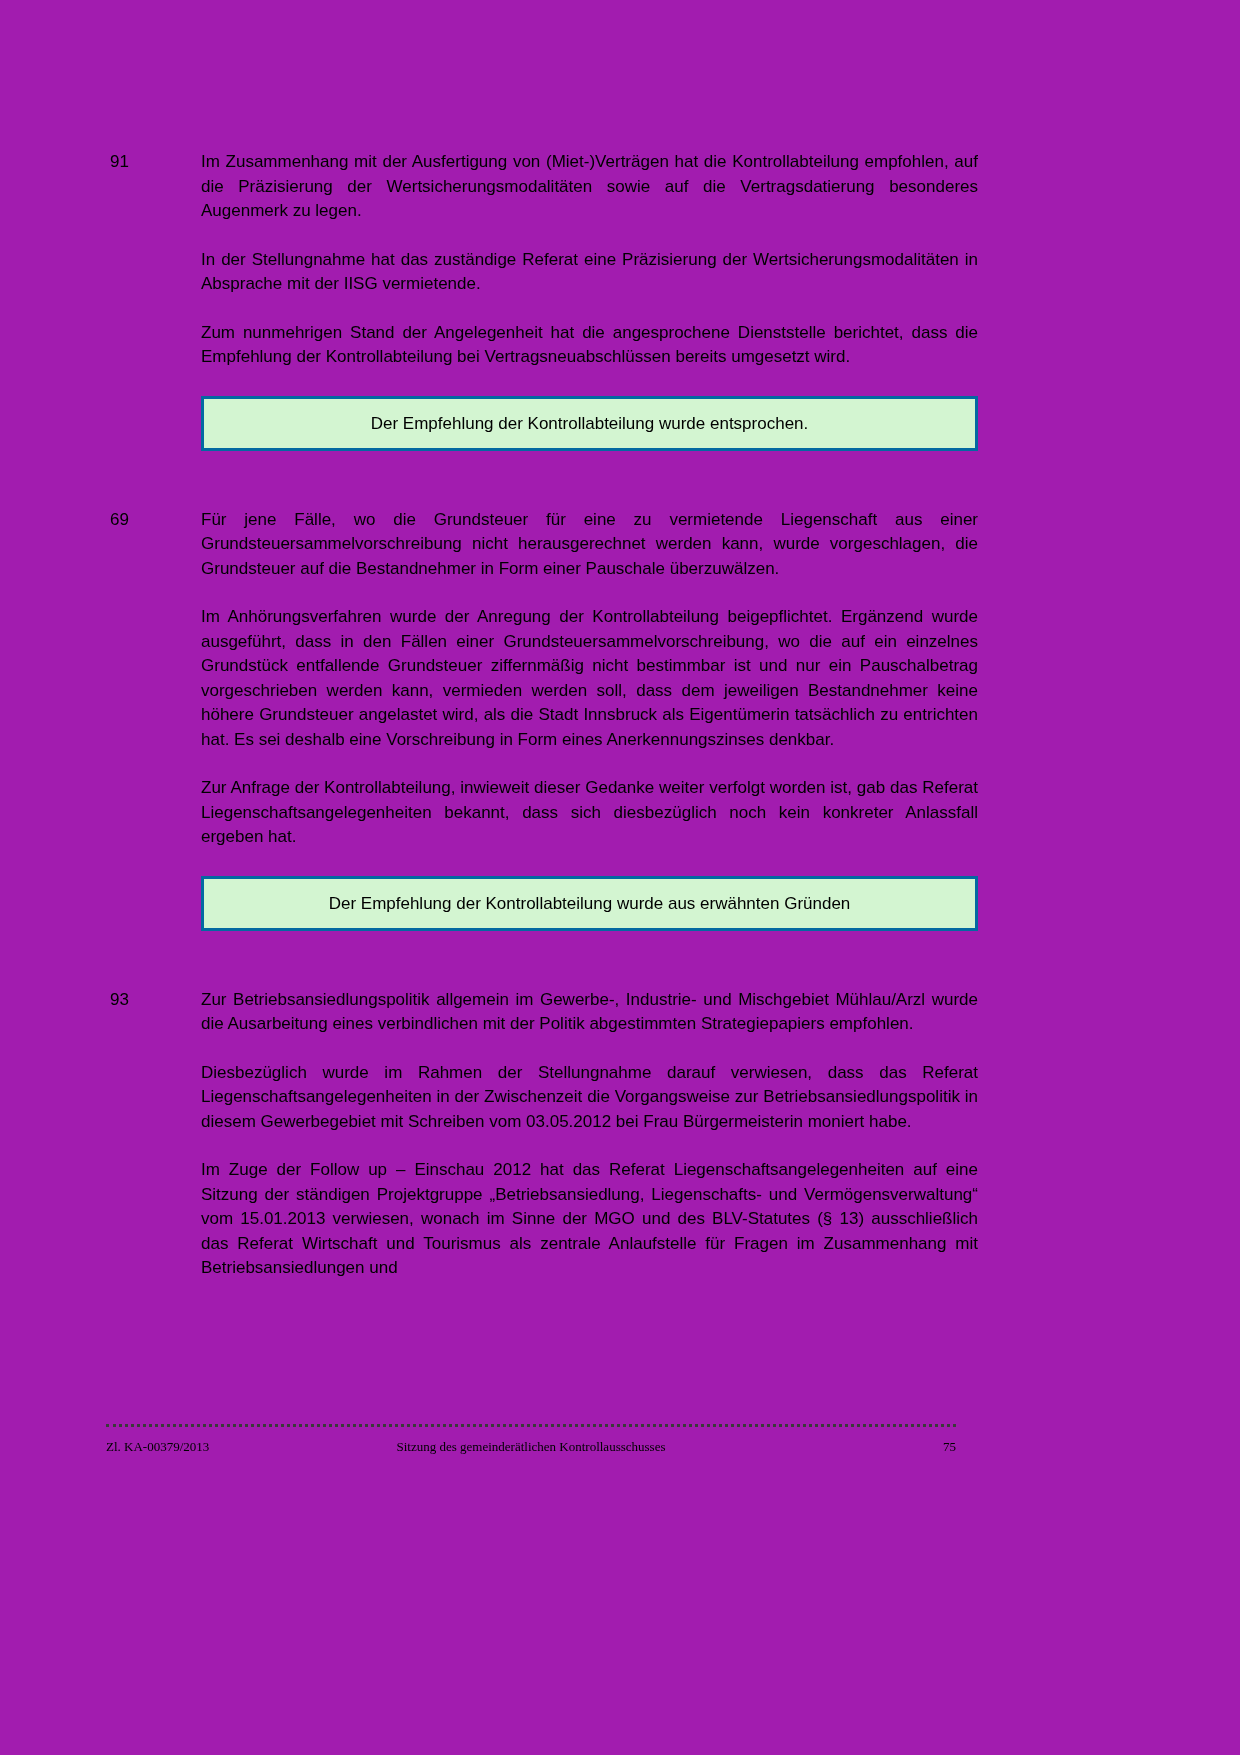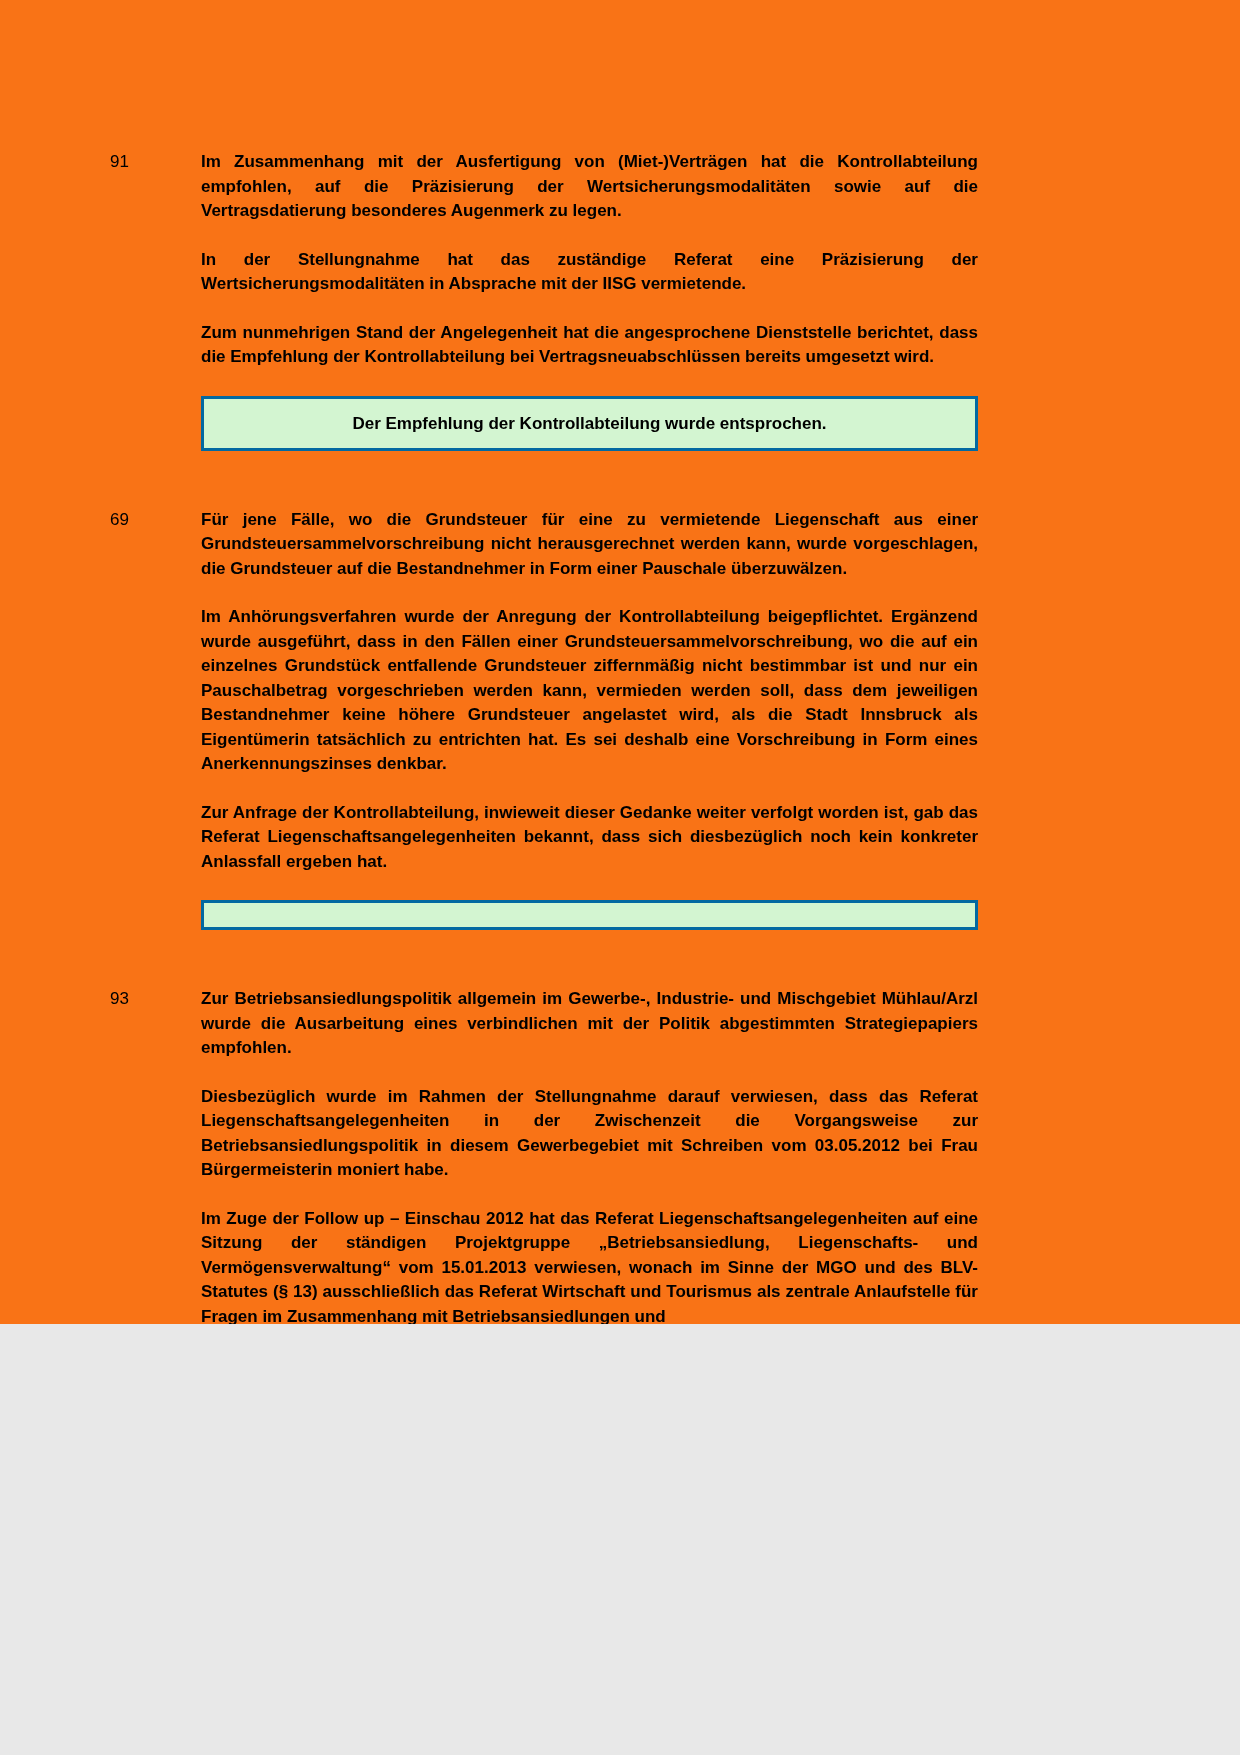--- a/index.html
+++ b/index.html
@@ -4,22 +4,22 @@
 <style>
   * { margin: 0; padding: 0; box-sizing: border-box; }
   html, body { background: #e8e8e8; }
   body {
     font-family: "Liberation Sans", "DejaVu Sans", sans-serif;
     color: #000;
   }
   .page {
     position: relative;
     width: 1240px;
-    height: 1324px;
-    background: #f97316;
+    height: 1755px;
+    background: #a21caf;
     margin: 0 auto;
     overflow: hidden;
   }
   .content {
     position: absolute;
     top: 150px;
     left: 110px;
     width: 868px;
   }
   .section {
@@ -28,21 +28,20 @@
   }
   .para-num {
     flex: 0 0 91px;
     width: 91px;
     font-size: 17px;
     line-height: 24.5px;
   }
   .section-body {
     flex: 1 1 auto;
     width: 777px;
-    font-weight: bold;
   }
   .para {
     font-size: 17px;
     line-height: 24.5px;
     text-align: justify;
     margin-bottom: 24px;
   }
   .rec-box {
     background: #d3f5d1;
     border: 3px solid #0369a1;
@@ -94,20 +93,21 @@
       </div>
     </section>
 
     <section class="section">
       <div class="para-num">69</div>
       <div class="section-body">
         <p class="para">Für jene Fälle, wo die Grundsteuer für eine zu vermietende Liegenschaft aus einer Grundsteuersammelvorschreibung nicht herausgerechnet werden kann, wurde vorgeschlagen, die Grundsteuer auf die Bestandnehmer in Form einer Pauschale überzuwälzen.</p>
         <p class="para">Im Anhörungsverfahren wurde der Anregung der Kontrollabteilung beigepflichtet. Ergänzend wurde ausgeführt, dass in den Fällen einer Grundsteuersammelvorschreibung, wo die auf ein einzelnes Grundstück entfallende Grundsteuer ziffernmäßig nicht bestimmbar ist und nur ein Pauschalbetrag vorgeschrieben werden kann, vermieden werden soll, dass dem jeweiligen Bestandnehmer keine höhere Grundsteuer angelastet wird, als die Stadt Innsbruck als Eigentümerin tatsächlich zu entrichten hat. Es sei deshalb eine Vorschreibung in Form eines Anerkennungszinses denkbar.</p>
         <p class="para">Zur Anfrage der Kontrollabteilung, inwieweit dieser Gedanke weiter verfolgt worden ist, gab das Referat Liegenschaftsangelegenheiten bekannt, dass sich diesbezüglich noch kein konkreter Anlassfall ergeben hat.</p>
         <div class="rec-box">
+          <div>Der Empfehlung der Kontrollabteilung wurde aus erwähnten Gründen</div>
         </div>
       </div>
     </section>
 
     <section class="section">
       <div class="para-num">93</div>
       <div class="section-body">
         <p class="para">Zur Betriebsansiedlungspolitik allgemein im Gewerbe-, Industrie- und Mischgebiet Mühlau/Arzl wurde die Ausarbeitung eines verbindlichen mit der Politik abgestimmten Strategiepapiers empfohlen.</p>
         <p class="para">Diesbezüglich wurde im Rahmen der Stellungnahme darauf verwiesen, dass das Referat Liegenschaftsangelegenheiten in der Zwischenzeit die Vorgangsweise zur Betriebsansiedlungspolitik in diesem Gewerbegebiet mit Schreiben vom 03.05.2012 bei Frau Bürgermeisterin moniert habe.</p>
         <p class="para">Im Zuge der Follow up – Einschau 2012 hat das Referat Liegenschaftsangelegenheiten auf eine Sitzung der ständigen Projektgruppe „Betriebsansiedlung, Liegenschafts- und Vermögensverwaltung“ vom 15.01.2013 verwiesen, wonach im Sinne der MGO und des BLV-Statutes (§ 13) ausschließlich das Referat Wirtschaft und Tourismus als zentrale Anlaufstelle für Fragen im Zusammenhang mit Betriebsansiedlungen und</p>

